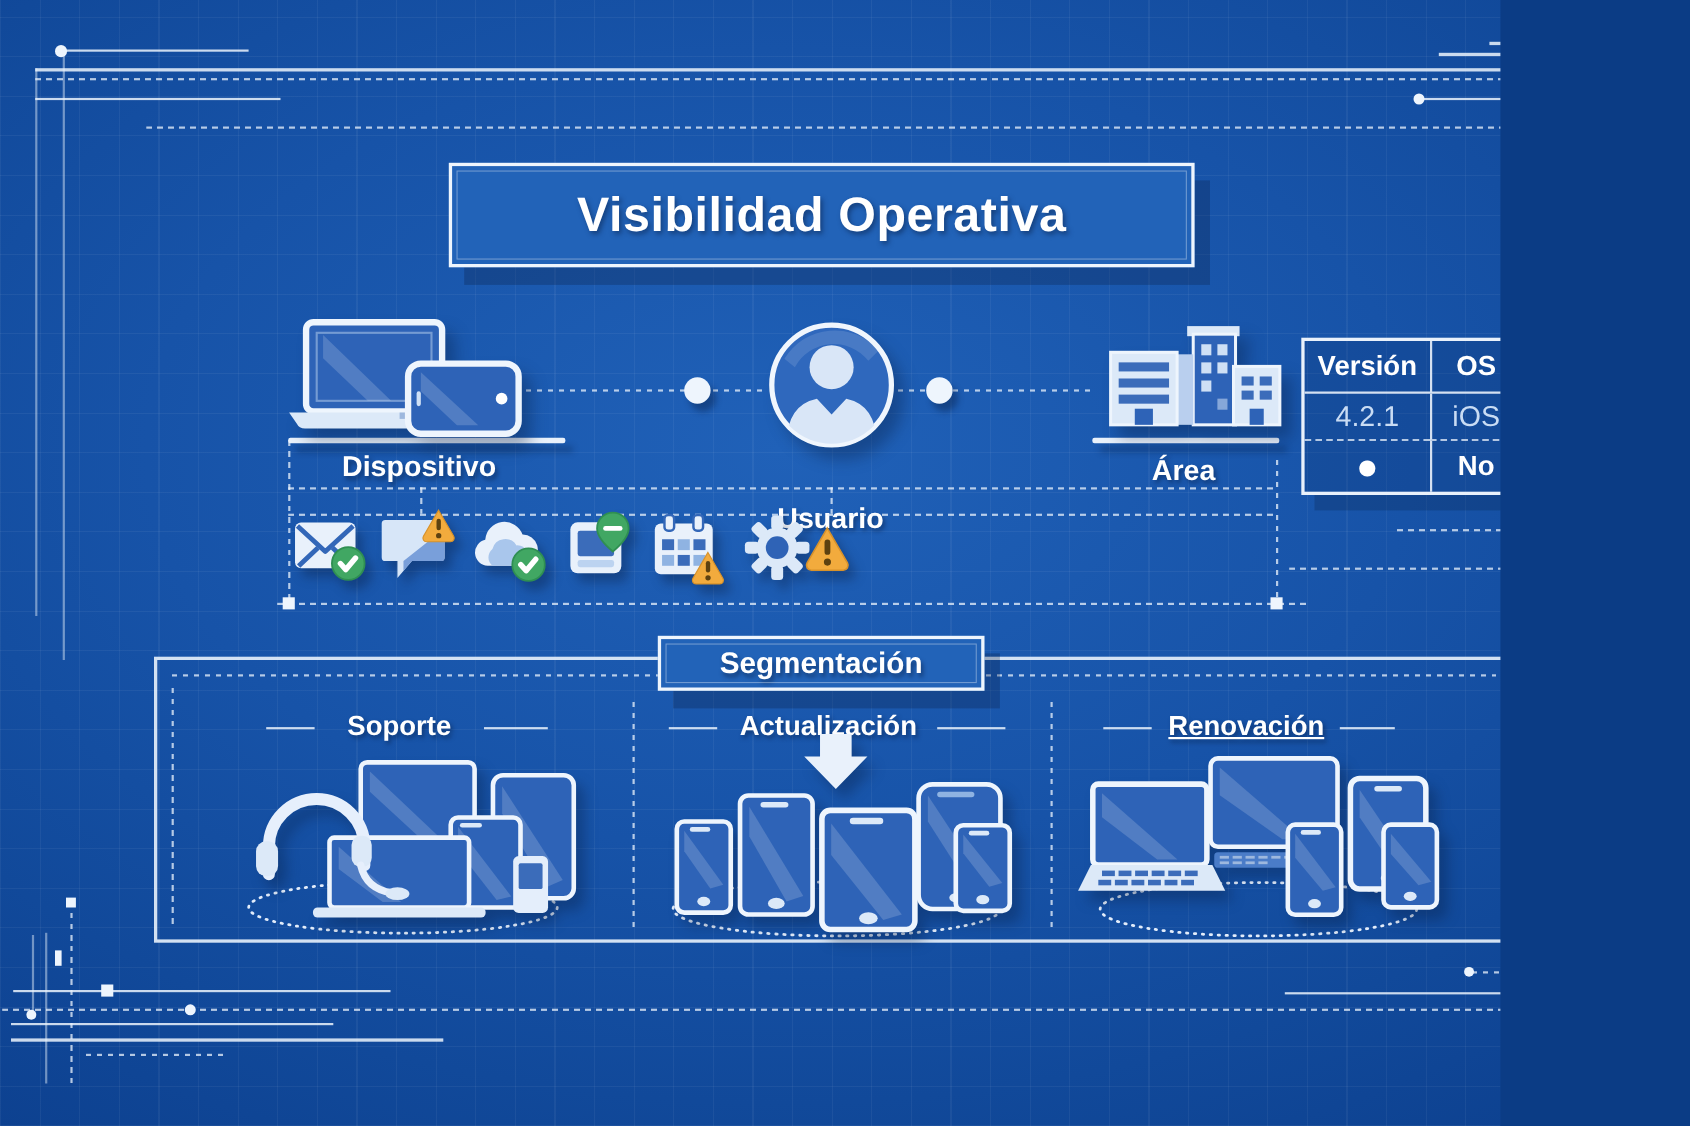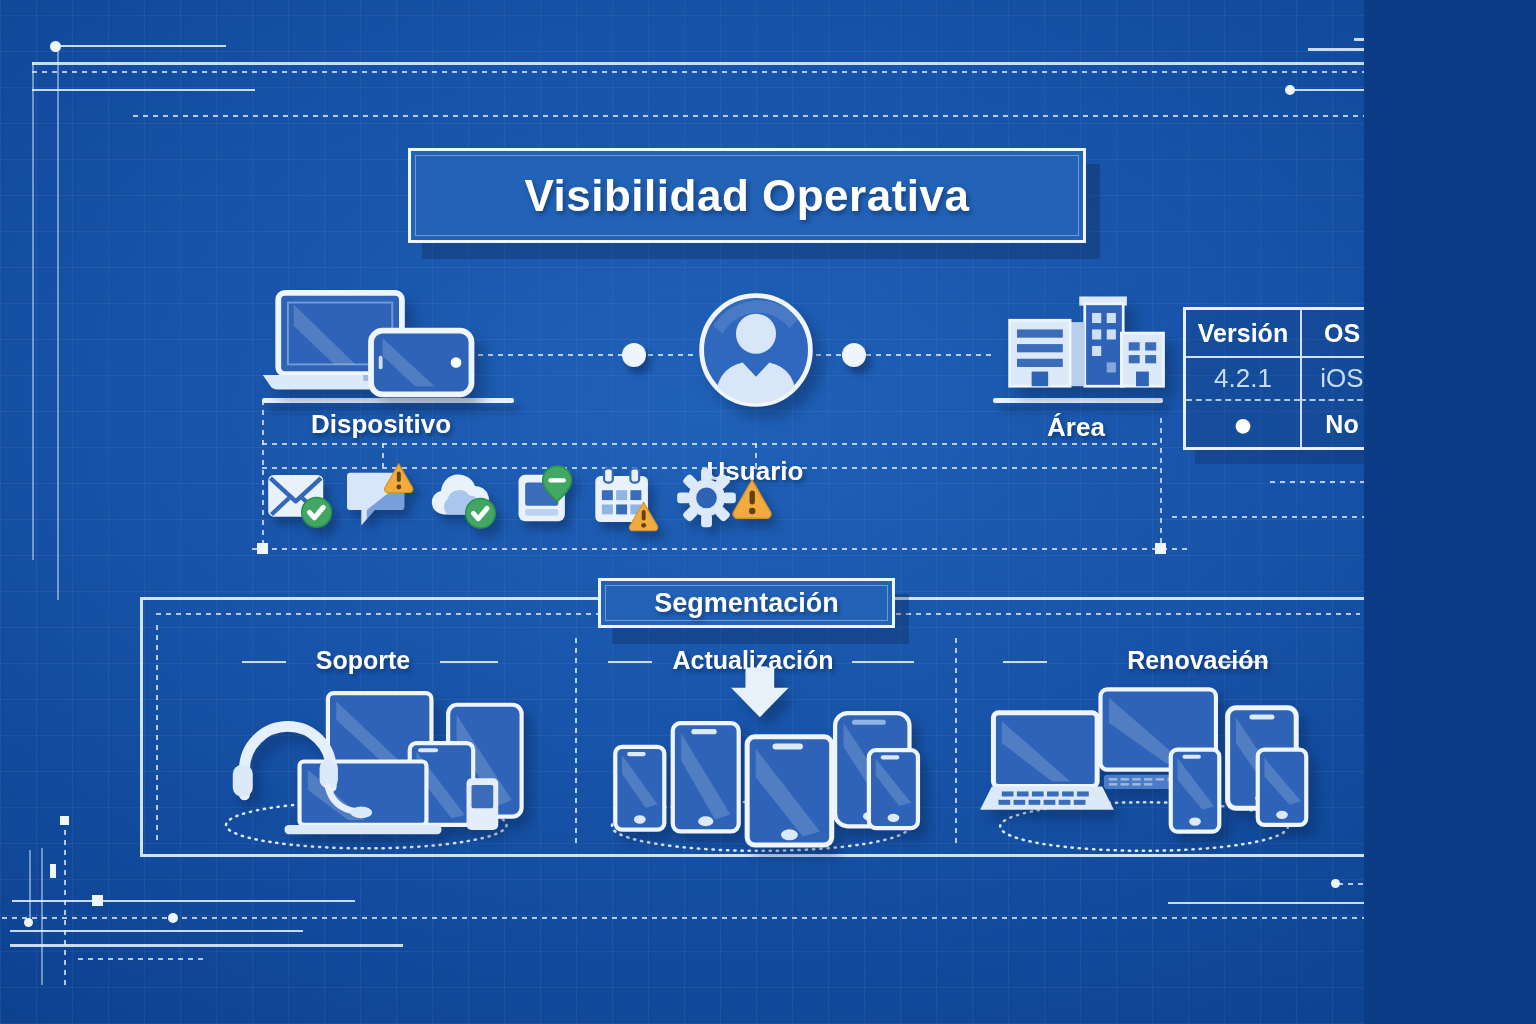--- a/index.html
+++ b/index.html
@@ -311,21 +311,21 @@
 
   <div class="dv" style="left:575px;top:638px;height:207px;z-index:2;"></div>
   <div class="dv" style="left:955px;top:638px;height:207px;z-index:2;"></div>
 
   <div class="slabel" style="left:363px;top:646px;">Soporte</div>
   <div class="rule" style="left:242px;top:661px;width:44px;"></div>
   <div class="rule" style="left:440px;top:661px;width:58px;"></div>
   <div class="slabel" style="left:753px;top:646px;">Actualización</div>
   <div class="rule" style="left:608px;top:661px;width:44px;"></div>
   <div class="rule" style="left:852px;top:661px;width:62px;"></div>
-  <div class="slabel" style="left:1198px;top:646px;">Renovación</div>
+  <div class="slabel" style="left:1133px;top:646px;text-decoration:underline;">Renovación</div>
   <div class="rule" style="left:1003px;top:661px;width:44px;"></div>
   <div class="rule" style="left:1218px;top:661px;width:50px;"></div>
 
   <div class="icon-abs" style="left:172px;top:668px;width:392px;height:182px;">
     <svg viewBox="0 0 400 218" width="392" height="182">
       <ellipse cx="198" cy="188" rx="168" ry="28" class="elp"></ellipse>
       <g class="shadowed">
         <rect x="152" y="30" width="124" height="88" rx="7" class="dev"></rect>
         <path d="M162 40 L236 110 L214 110 L162 62 Z" class="hl"></path>
         <rect x="296" y="44" width="88" height="134" rx="11" class="dev"></rect>

